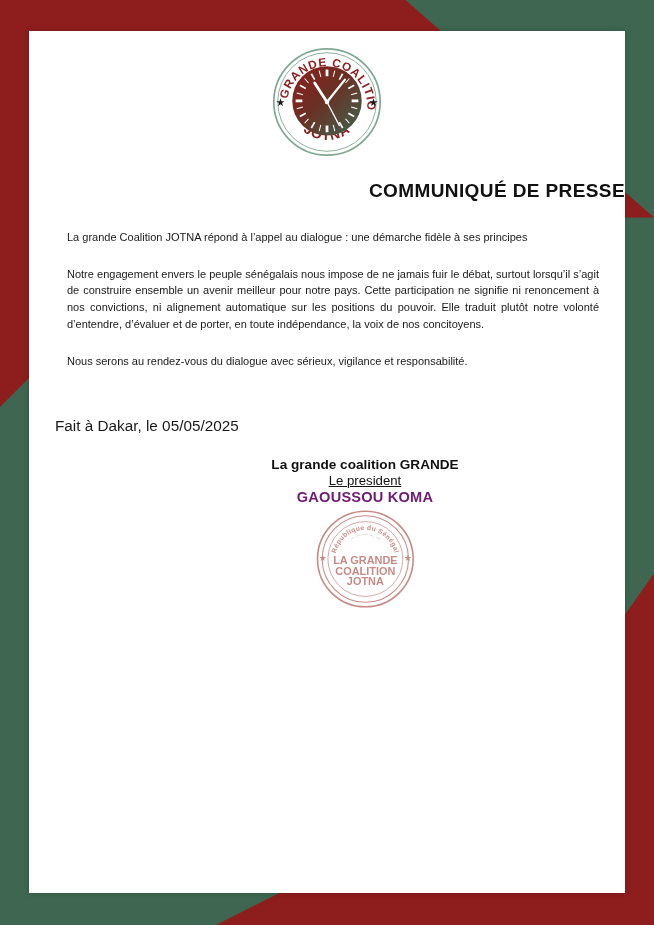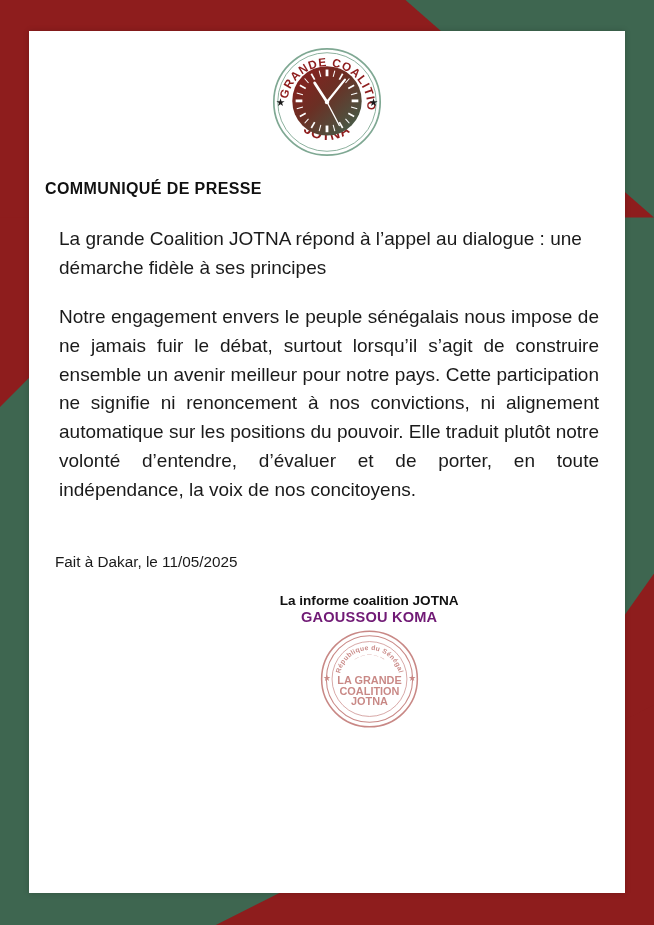--- a/index.html
+++ b/index.html
@@ -78,39 +78,39 @@
     padding-top: 15px;
   }
   .logo {
     width: 112px;
     height: 112px;
     display: block;
   }
 
   
   .headline {
-    text-align: left;
-    font-size: 16px;
+    text-align: right;
+    font-size: 19px;
     font-weight: bold;
     letter-spacing: 0.4px;
     color: #111111;
     margin: 22px 0 0 16px;
   }
 
   
   .body-copy {
     padding: 0 26px 0 26px;
     margin-top: 27px;
   }
   .para {
-    font-size: 19px;
+    font-size: 11px;
     line-height: 1.52;
     color: #1a1a1a;
     text-align: justify;
-    margin: 0 0 20px 4px;
+    margin: 0 0 20px 12px;
     -webkit-hyphens: none;
     hyphens: none;
   }
   .para.lead {
     text-align: left;
   }
   .para:last-of-type {
     margin-bottom: 0;
   }
 
@@ -242,27 +242,29 @@
         <line x1="100" y1="100" x2="122" y2="142" stroke="#ffffff" stroke-width="2.4" stroke-linecap="round"></line>
         <circle cx="100" cy="100" r="4" fill="#ffffff"></circle>
       </svg>
     </div>
 
     <h1 class="headline">COMMUNIQUÉ DE PRESSE</h1>
 
     <div class="body-copy">
       <p class="para lead">La grande Coalition JOTNA répond à l’appel au dialogue : une démarche fidèle à ses principes</p>
       <p class="para">Notre engagement envers le peuple sénégalais nous impose de ne jamais fuir le débat, surtout lorsqu’il s’agit de construire ensemble un avenir meilleur pour notre pays. Cette participation ne signifie ni renoncement à nos convictions, ni alignement automatique sur les positions du pouvoir. Elle traduit plutôt notre volonté d’entendre, d’évaluer et de porter, en toute indépendance, la voix de nos concitoyens.</p>
+      <p class="para">Nous serons au rendez-vous du dialogue avec sérieux, vigilance et responsabilité.</p>
     </div>
 
-    <div class="dateline">Fait à Dakar, le 11/05/2025</div>
+    <div class="dateline">Fait à Dakar, le 05/05/2025</div>
 
     <div class="signature">
       <div class="sig-inner">
-        <div class="sig-org">La informe coalition JOTNA</div>
+        <div class="sig-org">La grande coalition GRANDE</div>
+        <div class="sig-role">Le president </div>
         <div class="sig-name">GAOUSSOU KOMA</div>
         <div class="stamp-wrap">
           <svg class="stamp" viewBox="0 0 200 200">
             <defs>
               <path id="stampArc" d="M 42 102 A 58 58 0 0 1 158 102"></path>
               <path id="stampArc2" d="M 52 104 A 48 48 0 0 1 148 104"></path>
             </defs>
             <circle cx="100" cy="100" r="92" fill="none" stroke="#a8403c" stroke-width="3"></circle>
             <circle cx="100" cy="100" r="83" fill="none" stroke="#a8403c" stroke-width="2"></circle>
             <circle cx="100" cy="100" r="72" fill="none" stroke="#a8403c" stroke-width="1.4"></circle>

